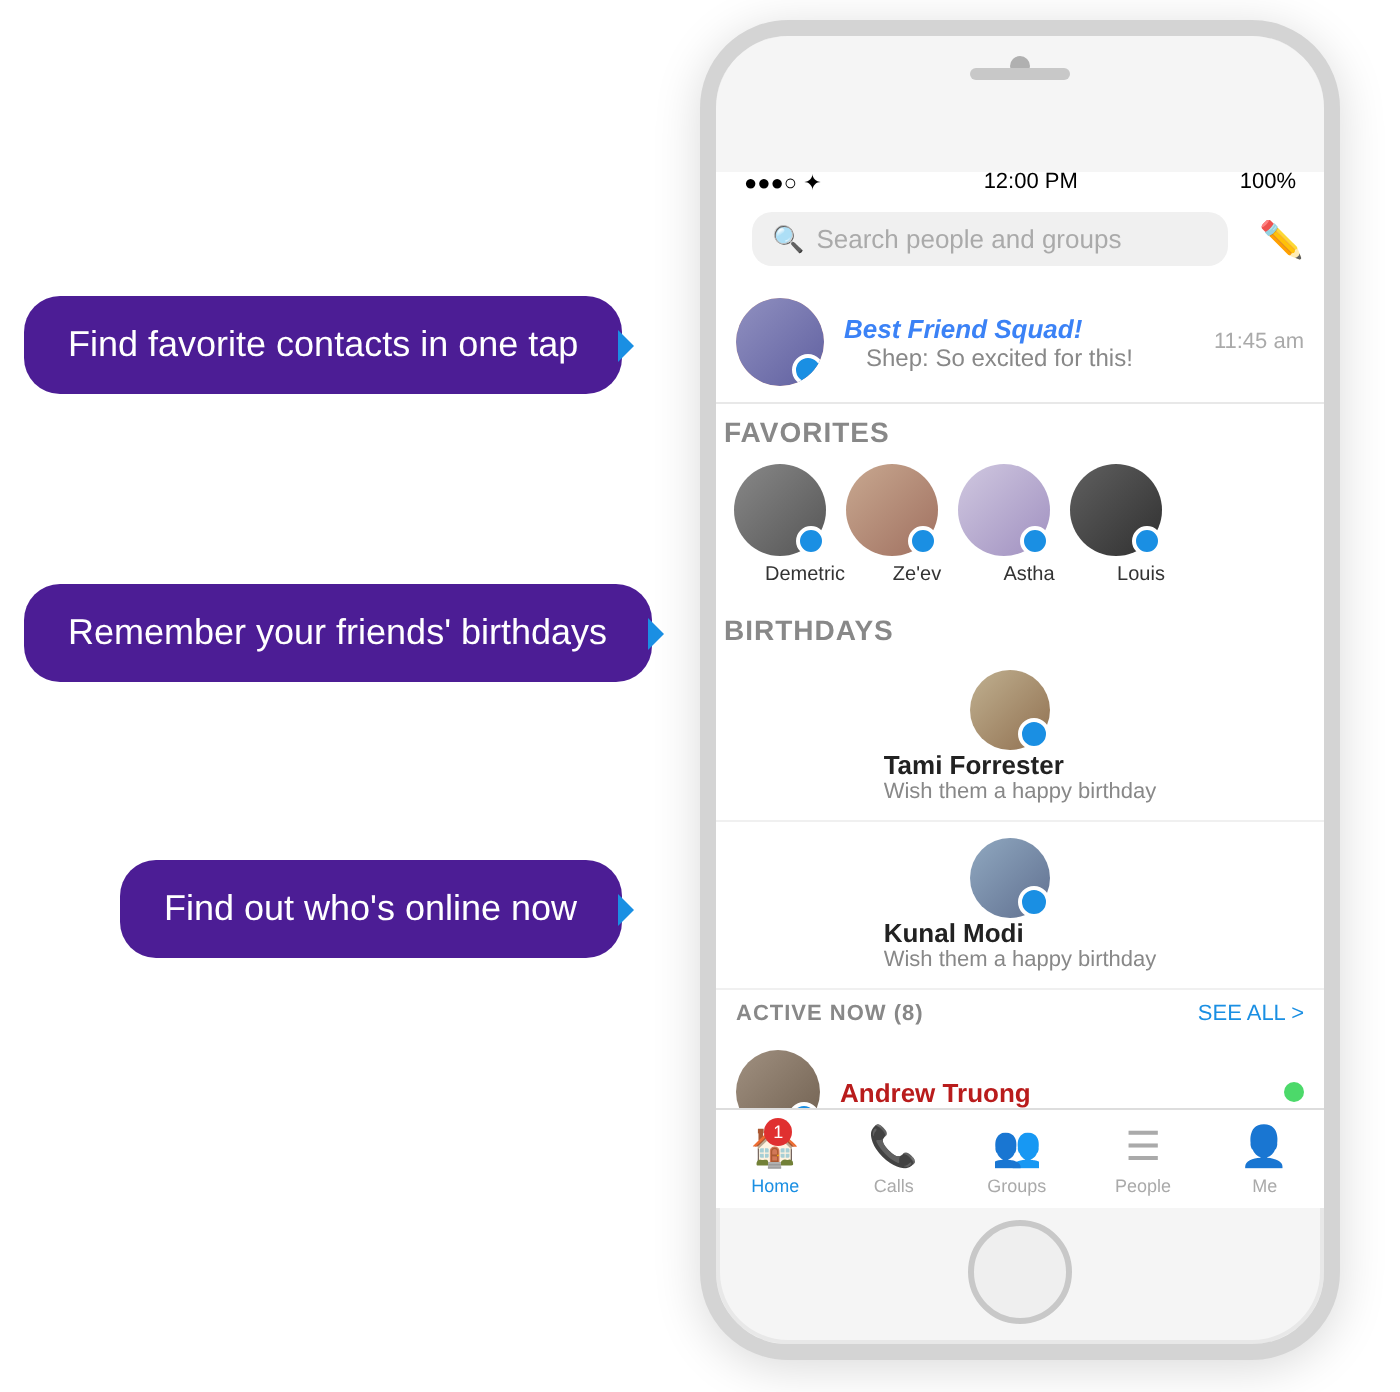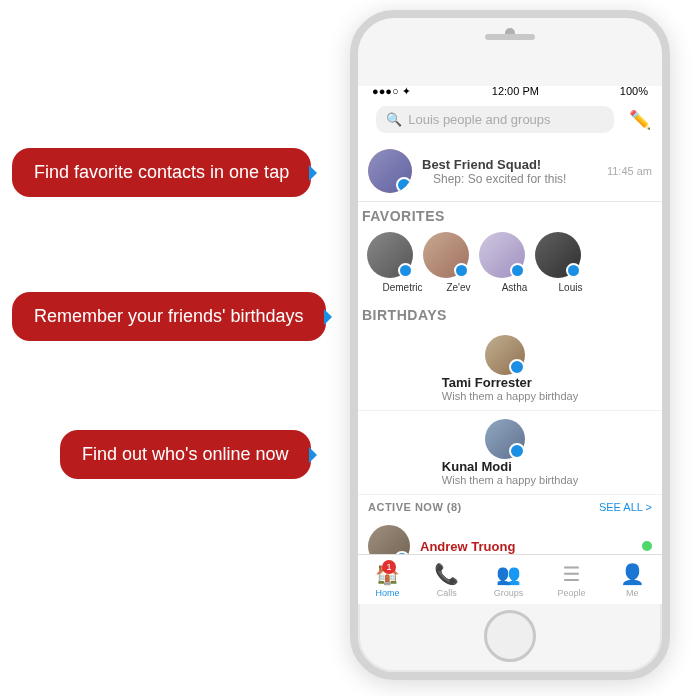--- a/index.html
+++ b/index.html
@@ -8,21 +8,21 @@
       height: 696px;
       background: #fff;
       font-family: -apple-system, BlinkMacSystemFont, 'Helvetica Neue', Arial, sans-serif;
       position: relative;
       overflow: hidden;
     }
 
     
     .callout {
       position: absolute;
-      background: #b91c1c;
+      background: #4c1d95;
       color: #fff;
       border-radius: 18px;
       padding: 14px 22px;
       font-size: 18px;
       font-weight: 500;
       white-space: nowrap;
       z-index: 10;
     }
     .callout::after {
       content: '';
@@ -175,21 +175,21 @@
     }
     .messenger-badge {
       position: absolute;
       bottom: 0; right: 0;
       width: 16px; height: 16px;
       background: #1a8fe3;
       border-radius: 50%;
       border: 2px solid #fff;
     }
     .conv-text { flex: 1; }
-    .conv-name { font-size: 13px; font-weight: 600; color: #404040; }
+    .conv-name { font-size: 13px; font-weight: 600; color: #3b82f6; font-style: italic; }
     .conv-sub { font-size: 12px; color: #888; margin-left: 11px; }
     .conv-time { font-size: 11px; color: #aaa; }
 
     
     .section-header {
       font-size: 14px;
       font-weight: 600;
       color: #888;
       padding: 6px 4px 4px;
       letter-spacing: 0.5px;
@@ -354,21 +354,21 @@
 
     <div class="status-bar">
       <span>●●●○ ✦</span>
       <span>12:00 PM</span>
       <span>100%</span>
     </div>
 
     <div style="display:flex;align-items:center;padding:0 10px 4px;gap:8px;">
       <div class="search-bar" style="flex:1;">
         <span style="margin-right:6px;color:#888;">🔍</span>
-        <span style="font-size:13px;color:#aaa;">Louis people and groups</span>
+        <span style="font-size:13px;color:#aaa;">Search people and groups</span>
       </div>
       <span style="color:#1a8fe3;font-size:18px;">✏️</span>
     </div>
 
     <div class="conv-item">
       <div class="conv-avatar">
         <div class="conv-avatar-img av-conv"></div>
         <div class="messenger-badge"></div>
       </div>
       <div class="conv-text">

